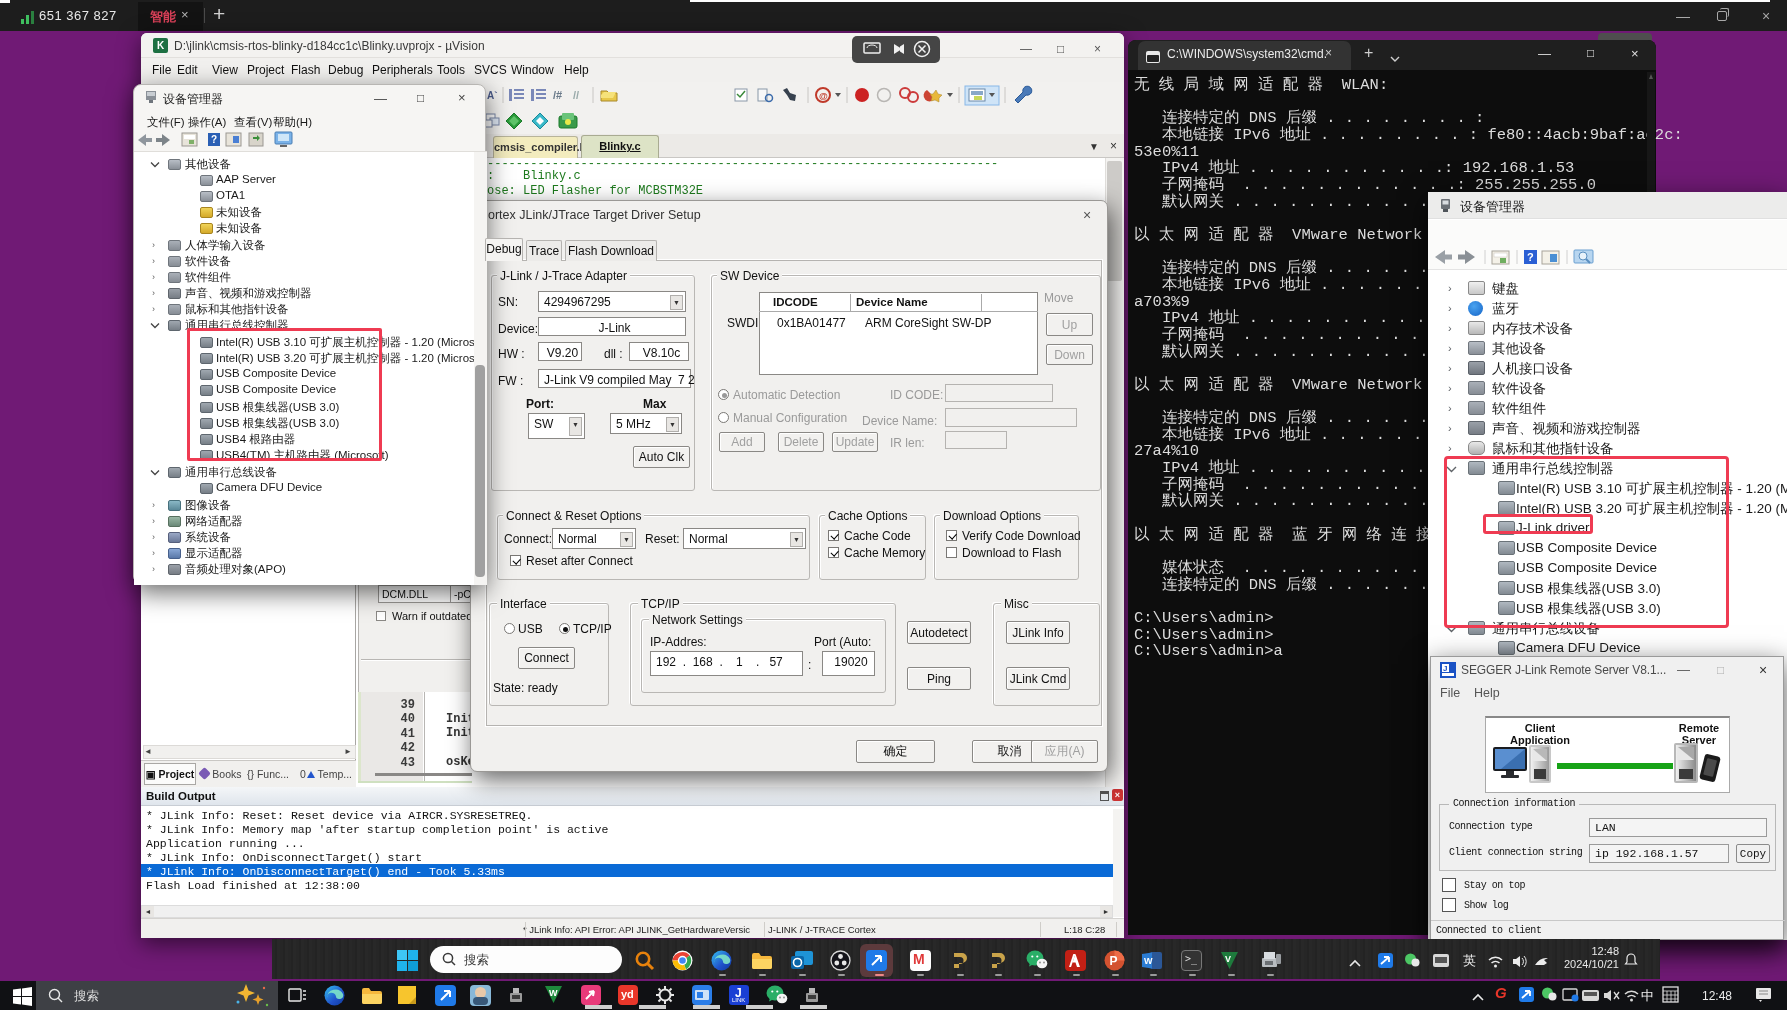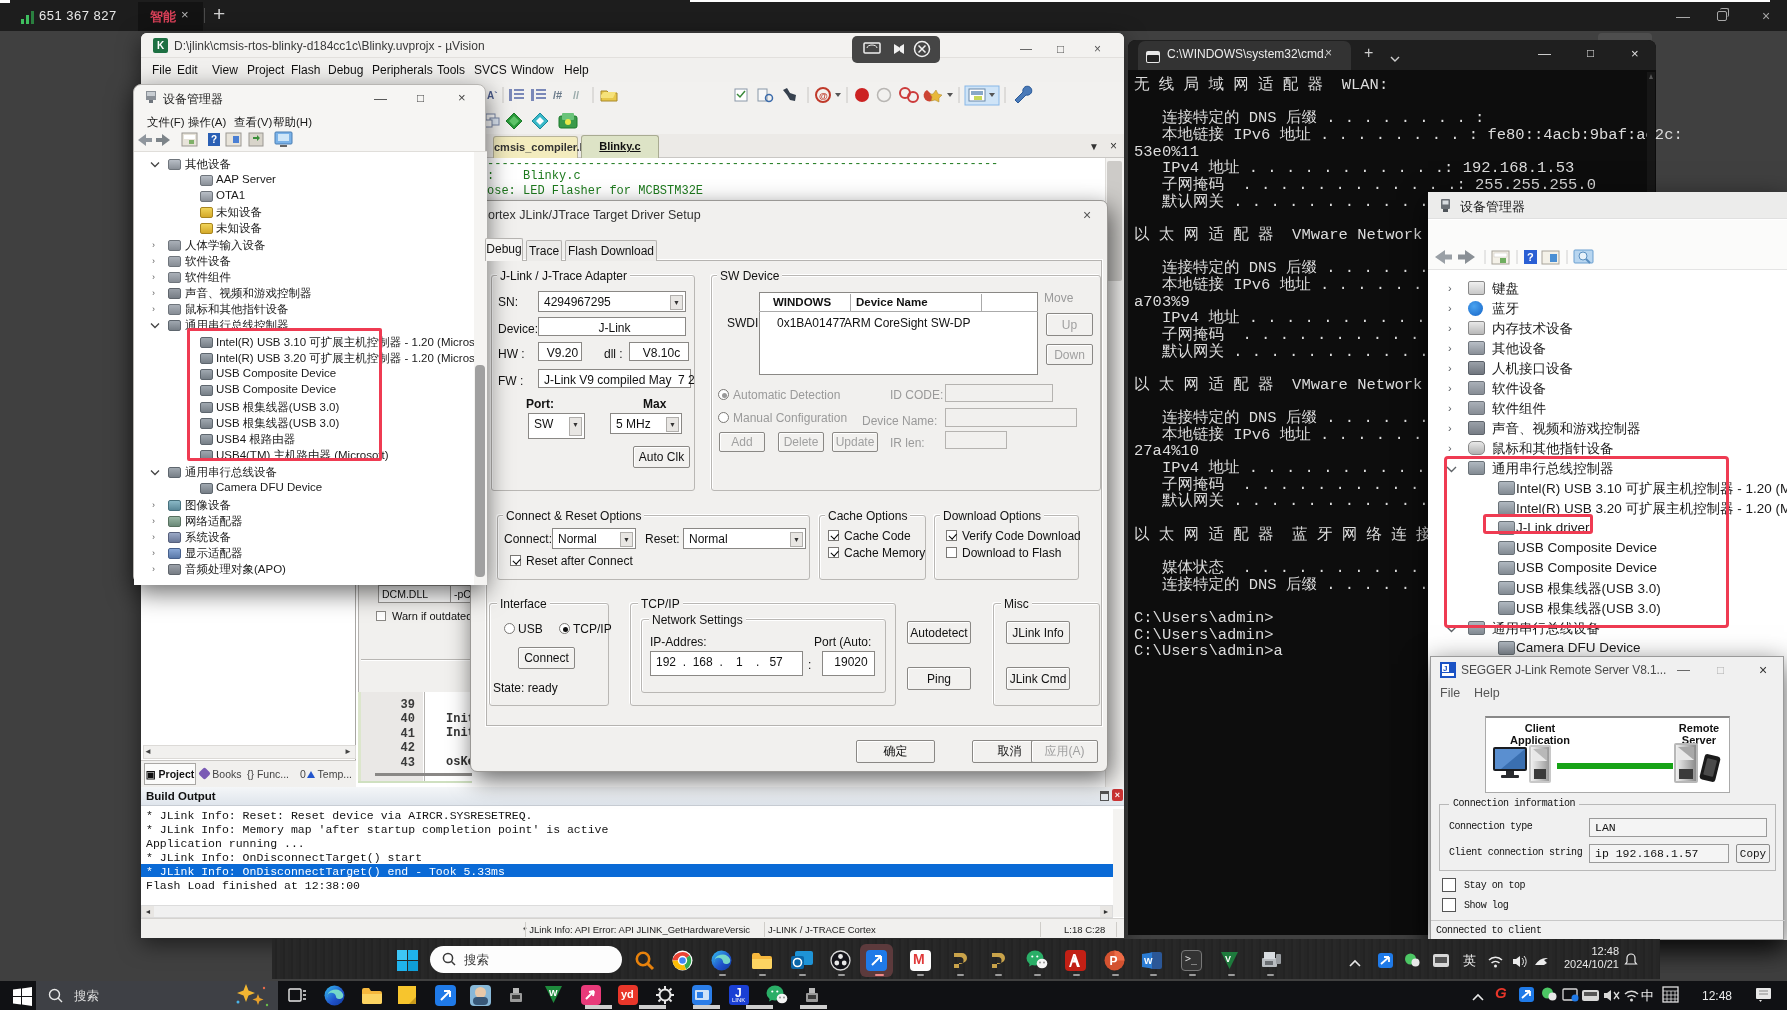--- a/index.html
+++ b/index.html
@@ -1,16 +1,16 @@
 <!DOCTYPE html>
 <html><head><meta charset="utf-8"><style>
 *{margin:0;padding:0;box-sizing:border-box}
 html,body{width:1787px;height:1010px;background:#020202;font-family:"Liberation Sans",sans-serif;overflow:hidden}
 .abs{position:absolute}
-#stage{position:absolute;left:0;top:0;width:1787px;height:1010px;background:#404040}
+#stage{position:absolute;left:0;top:0;width:1787px;height:1010px;background:#701a75}
 
 #topbar{left:0;top:0;width:1787px;height:31px;background:#1d1d1d}
 #topbar .wline{left:0;top:0;width:1770px;height:2px;background:#fdfdfd}
 #sig{left:21px;top:10px;width:13px;height:12px}
 #sigtxt{left:39px;top:8px;color:#e8e8e8;font-size:13px;letter-spacing:.5px}
 #tab1{left:138px;top:2px;width:65px;height:29px;background:#131313}
 #tabname{left:150px;top:8px;color:#d84058;font-size:13px;font-weight:bold}
 #tabx{left:181px;top:7px;color:#b5b5b5;font-size:13px}
 #tabsep{left:204px;top:8px;width:1px;height:15px;background:#4a4a4a}
 #tabplus{left:213px;top:2px;color:#cfcfcf;font-size:21px;font-weight:400}
@@ -290,26 +290,26 @@
     <div class="abs field" style="left:67px;top:168px;width:153px;height:19px">J-Link V9 compiled May  7 2</div>
     <div class="abs lbl" style="left:55px;top:196px;font-weight:bold">Port:</div>
     <div class="abs lbl" style="left:172px;top:196px;font-weight:bold">Max</div>
     <div class="abs field" style="left:57px;top:212px;width:57px;height:26px">SW<span class="dd">▼</span></div>
     <div class="abs field" style="left:139px;top:212px;width:72px;height:21px">5 MHz<span class="dd">▼</span></div>
     <div class="abs btn" style="left:162px;top:245px;width:57px;height:22px">Auto Clk</div>
 
     <div class="abs grp" style="left:240px;top:74px;width:390px;height:216px"></div>
     <div class="abs glbl" style="left:246px;top:68px">SW Device</div>
     <div class="abs" style="left:288px;top:91px;width:279px;height:83px;background:#fff;border:1px solid #8a8885"></div>
-    <div class="abs" style="left:294px;top:93px;width:86px;height:17px;border-right:1px solid #aaa;font-size:11.5px;font-weight:bold;color:#111;padding:2px 0 0 8px">WINDOWS</div>
+    <div class="abs" style="left:294px;top:93px;width:86px;height:17px;border-right:1px solid #aaa;font-size:11.5px;font-weight:bold;color:#111;padding:2px 0 0 8px">IDCODE</div>
     <div class="abs" style="left:381px;top:93px;width:130px;height:17px;border-right:1px solid #aaa;font-size:11.5px;font-weight:bold;color:#111;padding:2px 0 0 4px">Device Name</div>
     <div class="abs" style="left:288px;top:110px;width:279px;height:1px;background:#aaa"></div>
     <div class="abs lbl" style="left:256px;top:115px">SWDI</div>
     <div class="abs lbl" style="left:306px;top:115px">0x1BA01477</div>
-    <div class="abs lbl" style="left:373px;top:115px">ARM CoreSight SW-DP</div>
+    <div class="abs lbl" style="left:394px;top:115px">ARM CoreSight SW-DP</div>
     <div class="abs dlbl" style="left:573px;top:90px">Move</div>
     <div class="abs btn dis" style="left:575px;top:112px;width:47px;height:23px">Up</div>
     <div class="abs btn dis" style="left:575px;top:143px;width:47px;height:21px">Down</div>
     <div class="abs rad on" style="left:247px;top:188px"></div>
     <div class="abs dlbl" style="left:262px;top:187px">Automatic Detection</div>
     <div class="abs dlbl" style="left:419px;top:187px">ID CODE:</div>
     <div class="abs dfield" style="left:474px;top:183px;width:108px;height:18px"></div>
     <div class="abs rad" style="left:247px;top:211px"></div>
     <div class="abs dlbl" style="left:262px;top:210px">Manual Configuration</div>
     <div class="abs dlbl" style="left:391px;top:213px">Device Name:</div>

